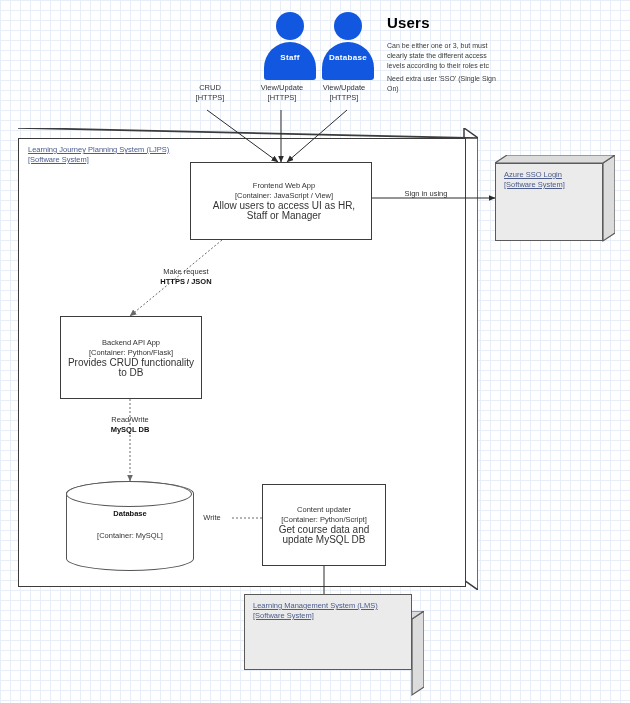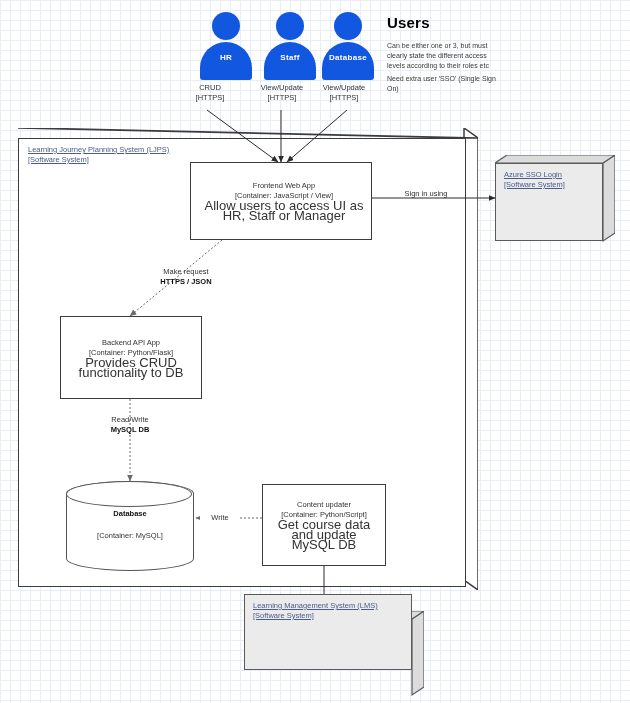--- a/index.html
+++ b/index.html
@@ -131,21 +131,21 @@
     display: flex;
     flex-direction: column;
     align-items: center;
     justify-content: center;
     text-align: center;
     padding: 4px 6px;
     box-sizing: border-box;
   }
   .cbox .l1 { font-size: 7.5px; color: #333333; line-height: 10px; }
   .cbox .l2 { font-size: 7.5px; color: #333333; line-height: 10px; }
-  .cbox .l3 { font-size: 13px; color: #333333; line-height: 10px; margin-top: 0; text-align: center; }
+  .cbox .l3 { font-size: 10px; color: #333333; line-height: 10px; margin-top: 0; text-align: center; }
 
   
   .cyl {
     position: absolute;
     border: 1.2px solid #555555;
     border-radius: 50% / 14%;
     background: #ffffff;
     box-sizing: border-box;
   }
   .cyl .top-ellipse {
@@ -223,25 +223,20 @@
 
     <line x1="222" y1="240" x2="130" y2="316" stroke="#6a6a6a" stroke-width="1" stroke-dasharray="2,2" marker-end="url(#arrowDash)"></line>
 
     <line x1="130" y1="399" x2="130" y2="481" stroke="#6a6a6a" stroke-width="1" stroke-dasharray="2,2" marker-end="url(#arrowDash)"></line>
 
     <line x1="262" y1="518" x2="196" y2="518" stroke="#6a6a6a" stroke-width="1" stroke-dasharray="2,2" marker-end="url(#arrowDash)"></line>
 
     <line x1="324" y1="566" x2="324" y2="611" stroke="#2b2b2b" stroke-width="1" marker-end="url(#arrowSolid)"></line>
   </svg>
 
-  <div class="person" style="left:198px; top:12px;">
-    <div class="head"></div>
-    <div class="body"></div>
-    <div class="plabel">HR</div>
-  </div>
   <div class="person" style="left:262px; top:12px;">
     <div class="head"></div>
     <div class="body"></div>
     <div class="plabel">Staff</div>
   </div>
   <div class="person" style="left:320px; top:12px;">
     <div class="head"></div>
     <div class="body"></div>
     <div class="plabel">Database</div>
   </div>
@@ -258,21 +253,21 @@
 [HTTPS]</div>
 
   <div class="elabel" style="left:396px; top:189px; width:60px;">Sign in using</div>
 
   <div class="elabel" style="left:146px; top:267px; width:80px;">Make request</div>
   <div class="elabel b2" style="left:146px; top:277px; width:80px;">HTTPS / JSON</div>
 
   <div class="elabel" style="left:92px; top:415px; width:76px;">Read/Write</div>
   <div class="elabel b2" style="left:92px; top:425px; width:76px;">MySQL DB</div>
 
-  <div class="elabel" style="left:200px; top:513px; width:40px; background:#ffffff;">Write</div>
+  <div class="elabel" style="left:192px; top:513px; width:40px; background:#ffffff;">Write</div>
 
   <div class="cbox" style="left:190px; top:162px; width:182px; height:78px;padding-left:12px;">
     <div class="l1">Frontend Web App</div>
     <div class="l2">[Container: JavaScript / View]</div>
     <div class="l3">Allow users to access UI as HR, Staff or Manager</div>
   </div>
 
   <div class="cbox" style="left:60px; top:316px; width:142px; height:83px;">
     <div class="l1">Backend API App</div>
     <div class="l2">[Container: Python/Flask]</div>

